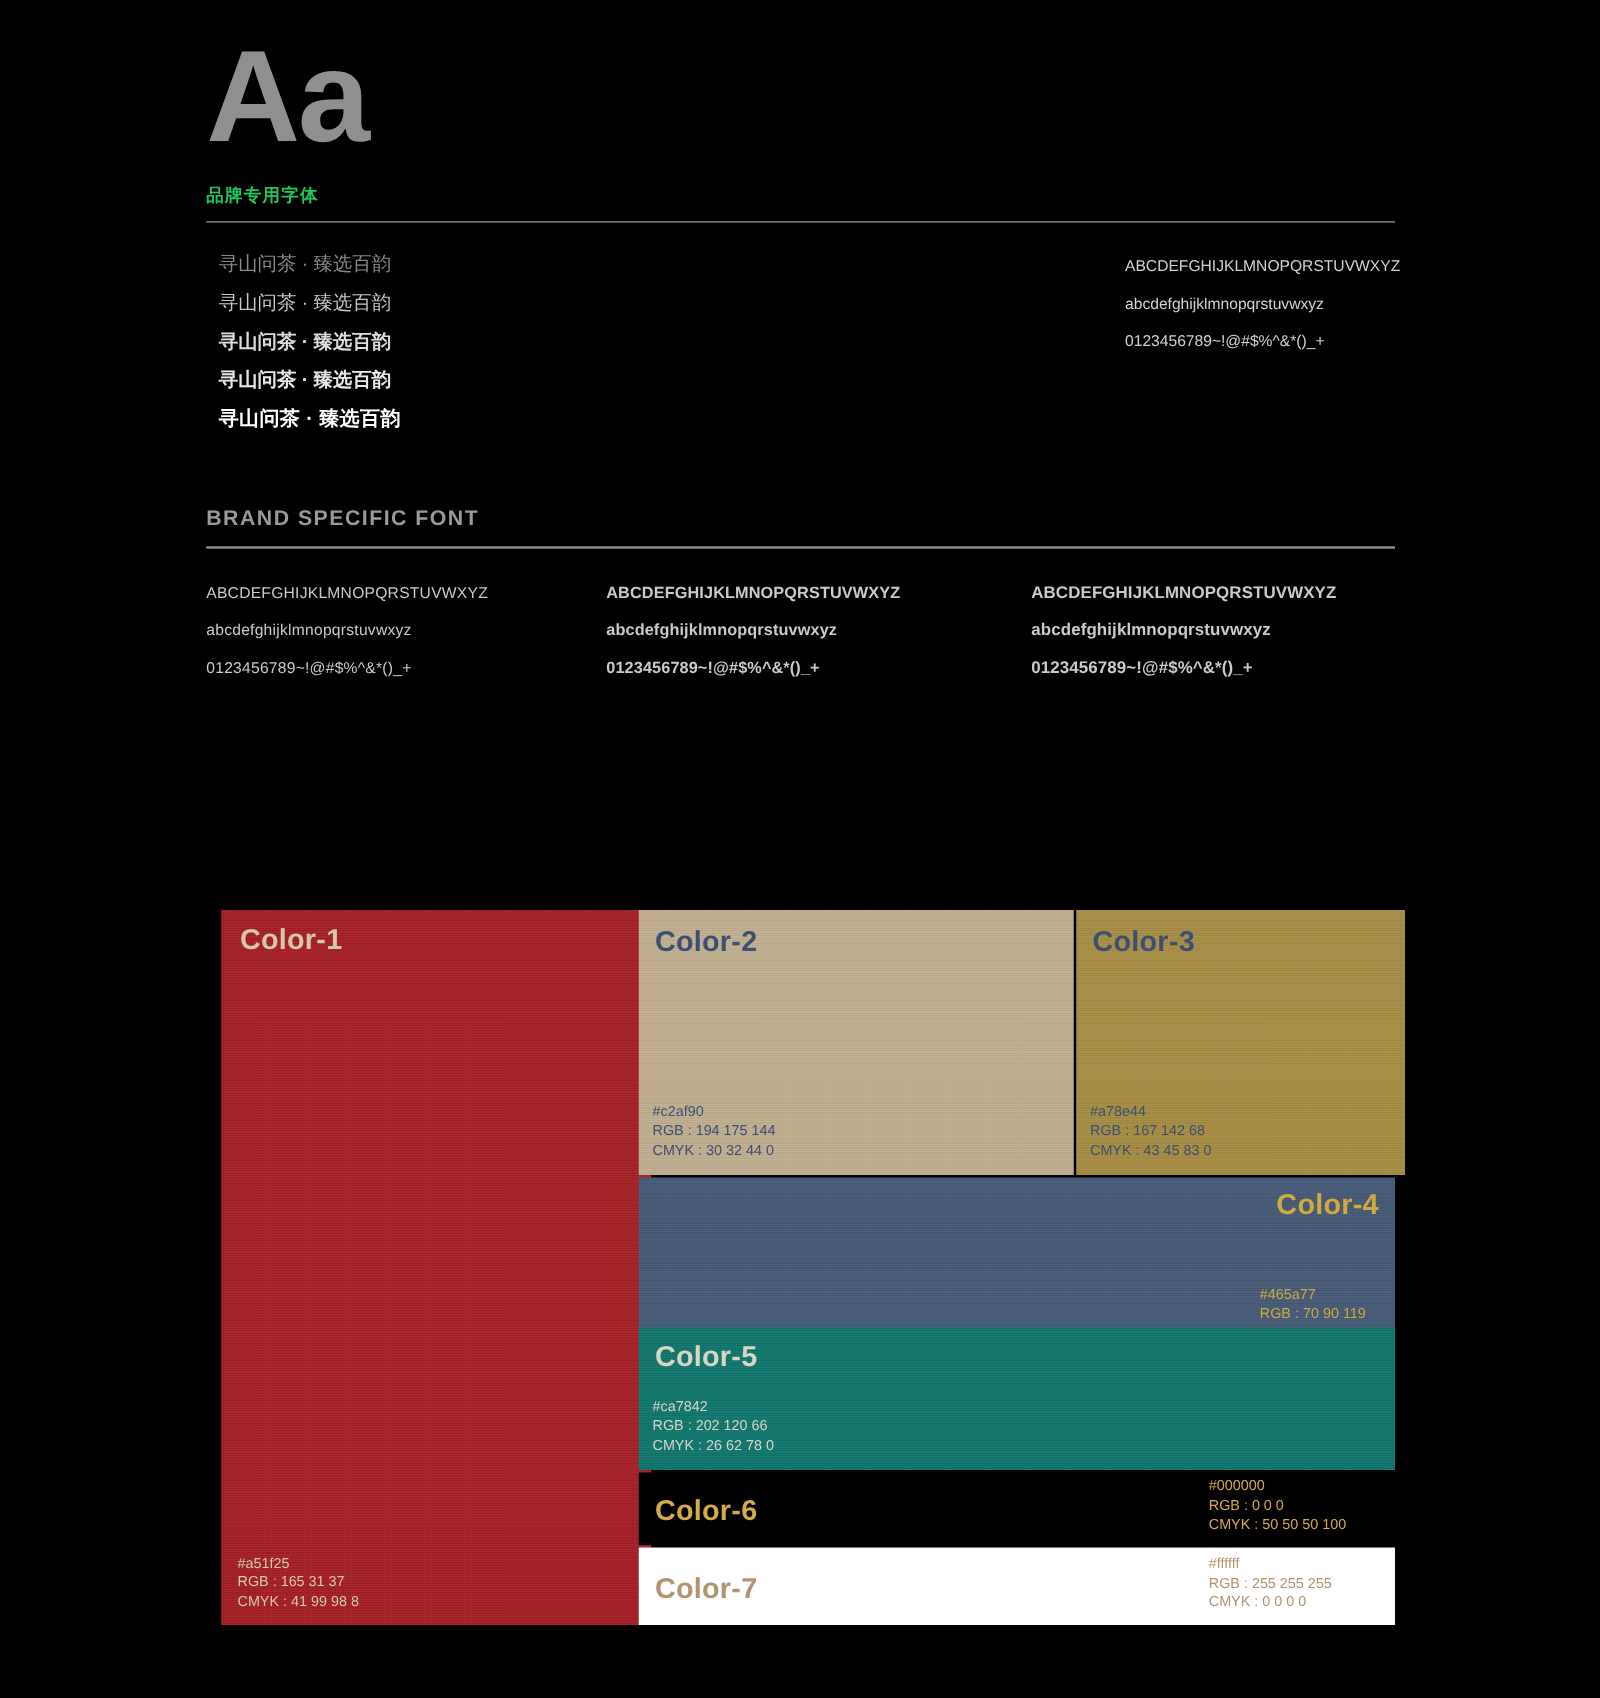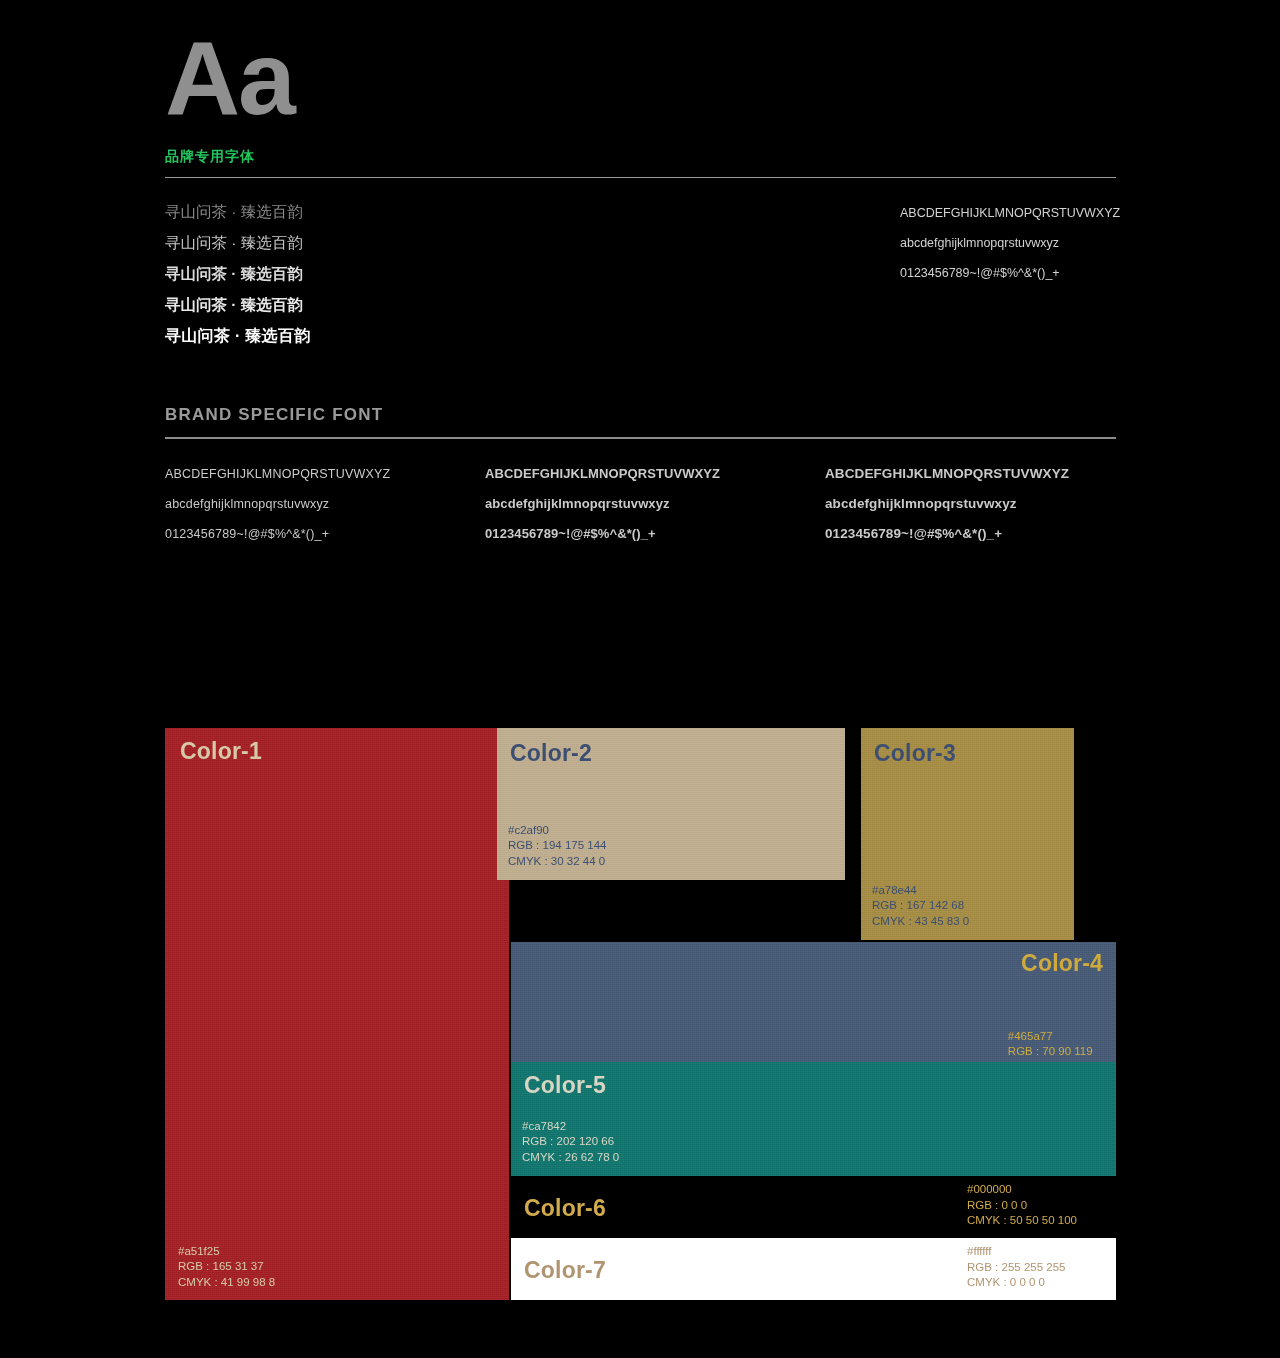--- a/index.html
+++ b/index.html
@@ -30,21 +30,21 @@
     letter-spacing:1px;
   }
   .rule {
     margin-top:11px;
     height:1px;
     background:#9a9a9a;
     width:951px;
   }
 
   .cn-latin-row { position:relative; margin-top:18px; height:160px; }
-  .cn-col { position:absolute; left:0; top:0; width:480px; }
+  .cn-col { position:absolute; left:10px; top:0; width:480px; }
   .cn-line { color:#ffffff; white-space:nowrap; }
   .cn-line.w1 { font-size:15.5px; line-height:31px; font-weight:normal; color:#8a8a8a; }
   .cn-line.w2 { font-size:15.5px; line-height:31px; font-weight:normal; color:#c8c8c8; }
   .cn-line.w3 { font-size:15.5px; line-height:31px; font-weight:600; color:#dcdcdc; }
   .cn-line.w4 { font-size:15.5px; line-height:31px; font-weight:bold; color:#e8e8e8; }
   .cn-line.w5 { font-size:16px; line-height:32px; font-weight:bold; color:#ffffff; letter-spacing:0.3px; }
 
   .latin-col-right { position:absolute; left:735px; top:2px; width:260px; }
   .latin-line { font-size:12.5px; line-height:30px; color:#d2d2d2; white-space:nowrap; }
 
@@ -90,31 +90,31 @@
     top:728px;
     width:951px;
     height:572px;
   }
 
   .sw { position:absolute; overflow:hidden; }
   .sw-title { position:absolute; font-size:23px; font-weight:bold; letter-spacing:0.2px; white-space:nowrap; }
   .sw-info { position:absolute; font-size:11.5px; line-height:15.5px; white-space:nowrap; }
 
   
-  #sw1 { left:0; top:0; width:344px; height:572px; }
+  #sw1 { left:12px; top:0; width:344px; height:572px; }
   #sw1 .sw-title { left:15px; top:10px; }
   #sw1 .sw-info  { left:13px; bottom:10px; }
 
   
-  #sw2 { left:332px; top:0; width:348px; height:152px; }
+  #sw2 { left:346px; top:0; width:348px; height:212px; }
   #sw2 .sw-title { left:13px; top:12px; }
   #sw2 .sw-info  { left:11px; bottom:11px; }
 
   
-  #sw3 { left:696px; top:0; width:213px; height:212px; }
+  #sw3 { left:696px; top:0; width:263px; height:212px; }
   #sw3 .sw-title { left:13px; top:12px; }
   #sw3 .sw-info  { left:11px; bottom:11px; }
 
   
   #sw4 { left:346px; top:214px; width:605px; height:144px;padding-left:40px; }
   #sw4 .sw-title { right:13px; top:8px; }
   #sw4 .sw-info  { right:11px; bottom:11px; }
 
   
   #sw5 { left:346px; top:334px; width:605px; height:114px; }

